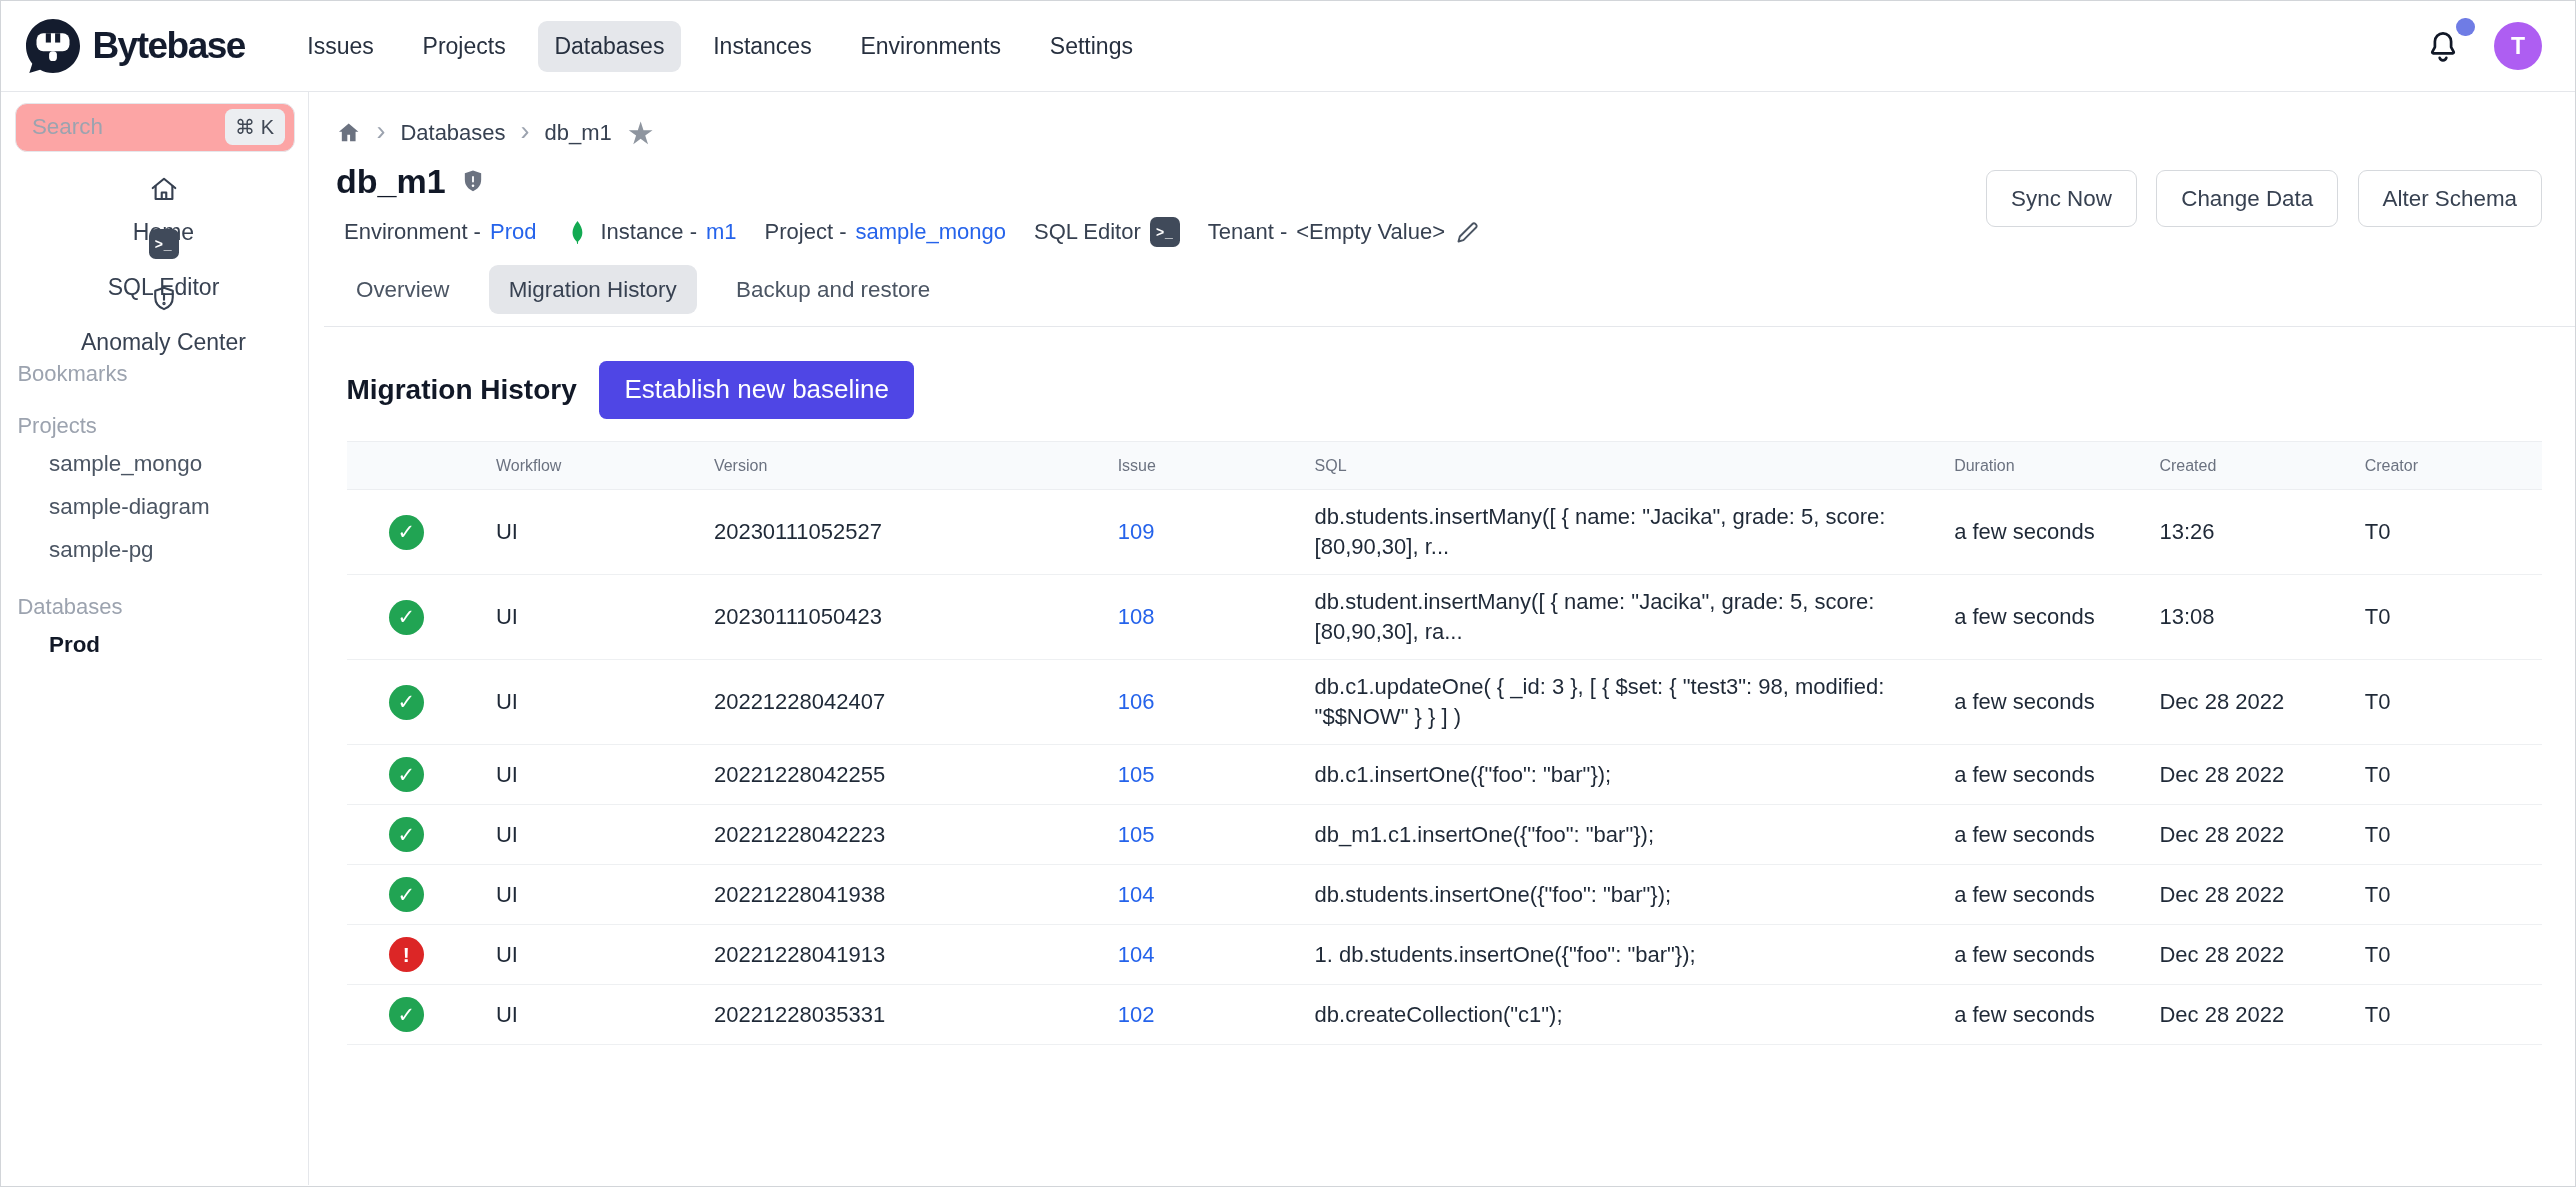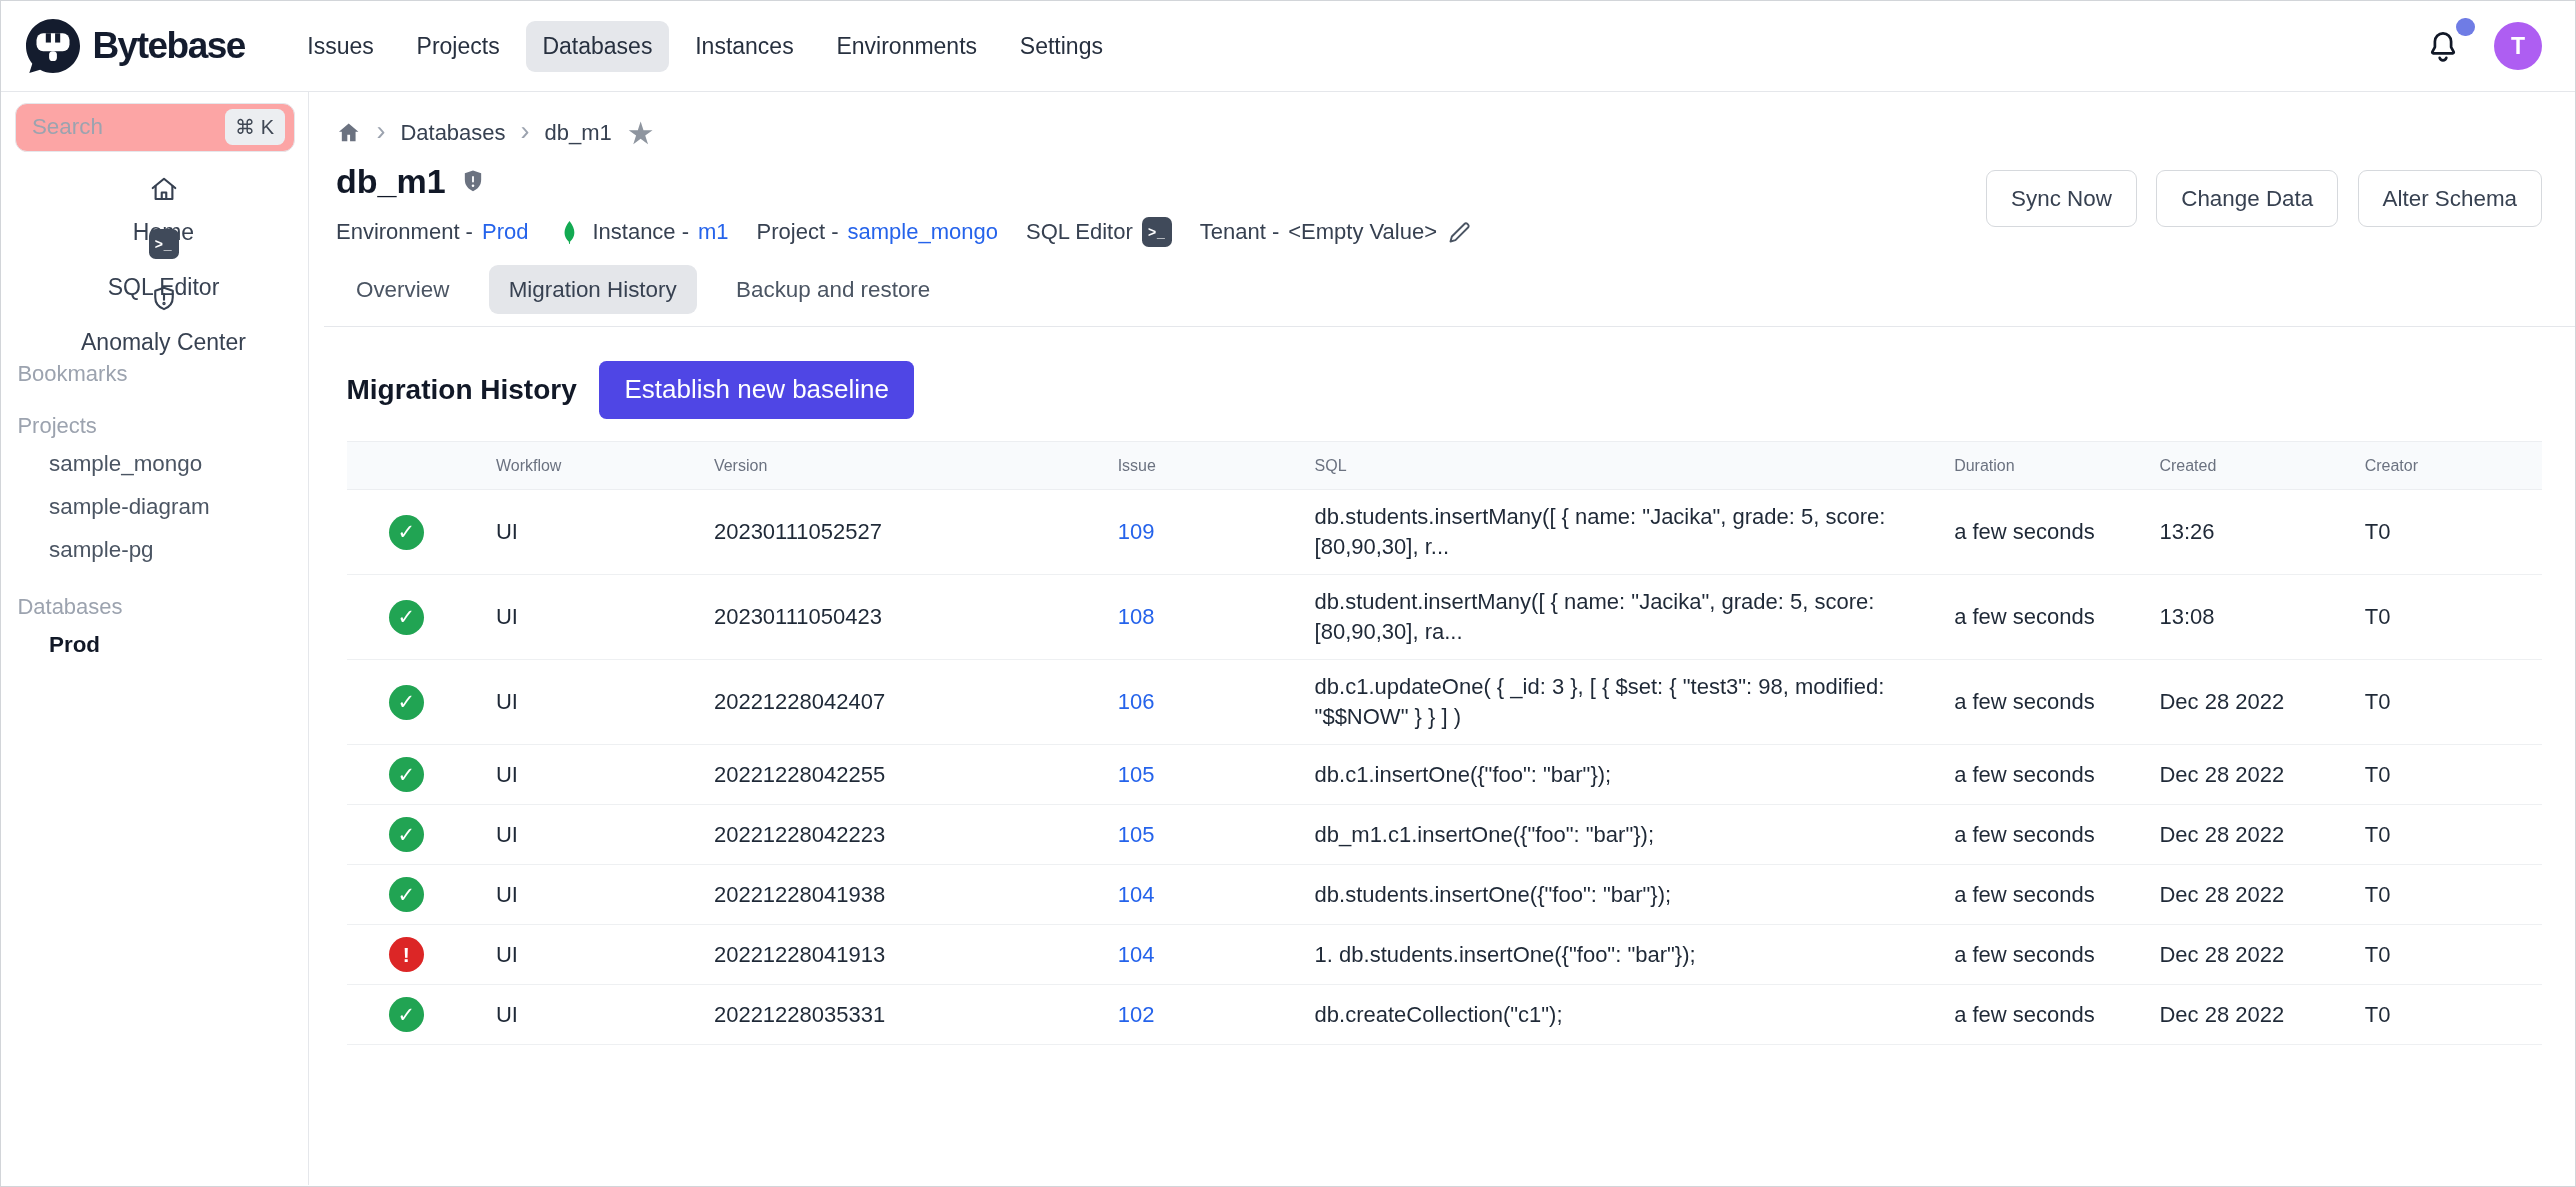--- a/index.html
+++ b/index.html
@@ -8,21 +8,21 @@
     font-family: "Liberation Sans", "DejaVu Sans", sans-serif;
     color: #1f2937; background: #fff; overflow: hidden;
     border: 1.5px solid #d2d5d9;
   }
   
   .topbar { height: 91px; display: flex; align-items: center;
             padding: 0 33px 0 22.4px; border-bottom: 1.5px solid #e5e7eb; }
   .brand { display: flex; align-items: center; gap: 9px; cursor: pointer; }
   .brand svg { width: 60px; height: 60px; }
   .brand-text { font-size: 37px; font-weight: 800; color: #141c2e; letter-spacing: -1.5px; }
-  .topnav { display: flex; align-items: center; margin-left: 46px; gap: 10px; font-size: 23px; color: #27303f; }
+  .topnav { display: flex; align-items: center; margin-left: 46px; gap: 16px; font-size: 23px; color: #27303f; }
   .nav-item { padding: 12px 16.4px; border-radius: 9px; cursor: pointer; white-space: nowrap; }
   .nav-item.active { background: #e5e7eb; }
   .topbar-right { margin-left: auto; display: flex; align-items: center; gap: 33px; }
   .bell-wrap { position: relative; width: 36px; height: 39px; cursor: pointer; }
   .bell-wrap svg { width: 36px; height: 39px; }
   .bell-dot { position: absolute; top: -9px; right: -13.5px; width: 18.7px; height: 18.7px;
               border-radius: 50%; background: #6f7ce5; }
   .avatar { width: 48px; height: 48px; border-radius: 50%; background: #ae5ef2; color: #fff;
             font-size: 23px; font-weight: 700; display: flex; align-items: center;
             justify-content: center; cursor: pointer; }
@@ -56,21 +56,21 @@
   .breadcrumb svg { width: 25.4px; height: 25.4px; }
   .crumb-link { cursor: pointer; }
   .crumb-sep { color: #9ca3af; font-size: 27px; padding-bottom: 3px; }
   .star { color: #8e959f; font-size: 31px; cursor: pointer; line-height: 1; }
   .title-block { display: flex; align-items: center; }
   .title-left { flex: 1; min-width: 0; }
   .page-title-row { margin-top: 12px; display: flex; align-items: center; gap: 13.5px; }
   .page-title { font-size: 34px; font-weight: 700; color: #111827; }
   .page-title-row svg { width: 28px; height: 31px; }
   .meta-row { margin-top: 16.4px; display: flex; align-items: center; gap: 28px;
-              font-size: 22px; color: #374151; white-space: nowrap; }
+              font-size: 22px; color: #374151; white-space: nowrap; margin-left: 8px; }
   .meta-item { display: flex; align-items: center; gap: 9px; }
   .meta-item svg { width: 27px; height: 27px; }
   .link { color: #2563eb; cursor: pointer; }
   .actions { display: flex; gap: 19.4px; }
   .btn { height: 57px; padding: 0 24px; border: 1.5px solid #d6d9dd; border-radius: 9px;
          background: #fff; font-size: 22.4px; color: #374151; display: flex; align-items: center;
          gap: 13.5px; cursor: pointer; white-space: nowrap;
          font-family: "Liberation Sans", "DejaVu Sans", sans-serif; }
   .btn svg { width: 28px; height: 28px; }
   .tabs-row { margin: 18px -33px 0 -12px; padding: 0 33px 12px 12px; display: flex;

